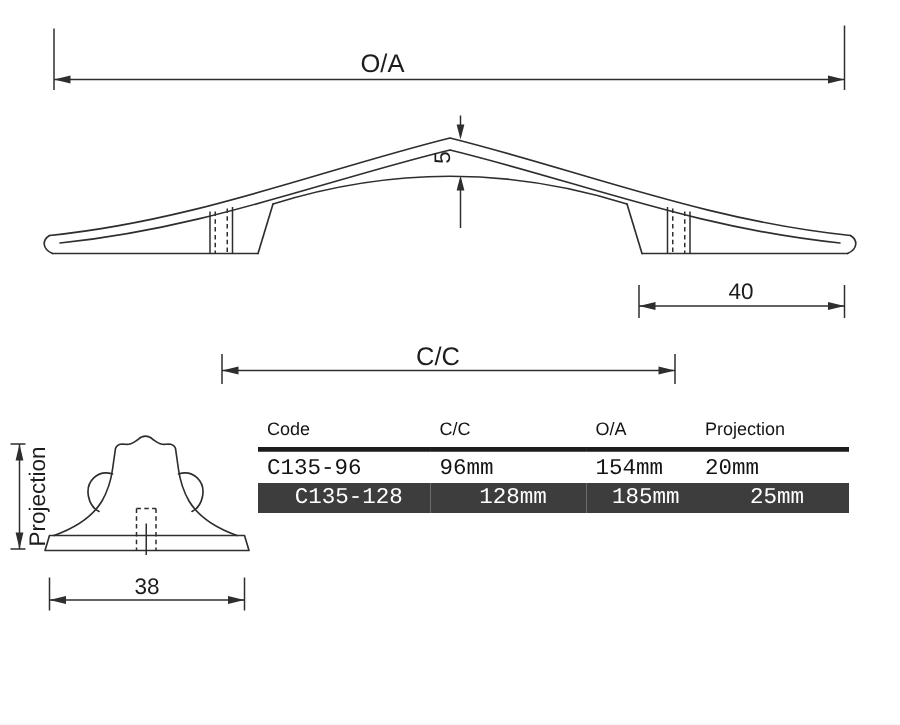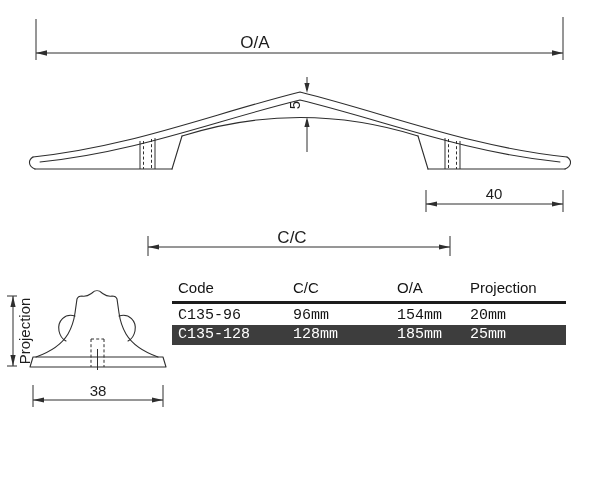--- a/index.html
+++ b/index.html
@@ -23,29 +23,30 @@
   svg text{fill:#1d1d1d;font-family:"Liberation Sans",sans-serif;}
   .dimtxt{font-size:15px;}
   .dimtxt-lg{font-size:17px;}
 
   table.spec{
     position:absolute;left:172px;top:278px;width:394px;
     border-collapse:collapse;table-layout:fixed;
     font-size:15px;color:#141414;
   }
   table.spec th{
-    text-align:left;font-weight:400;font-size:15px;
+    text-align:left;font-weight:400;font-size:12px;
     padding:1px 0 5px 6px;border-bottom:3px solid #1c1c1c;white-space:nowrap;
   }
   table.spec td{
     padding:3px 0 1px 6px;white-space:nowrap;font-family:Liberation Mono, monospace;
   }
   table.spec tr.highlight td{
     background:var(--highlight_bg);color:var(--highlight_text);
     padding:1px 0 2px 6px;
+    text-align:center;
   }
 </style>
 </head>
 <body>
 
 <div class="canvas">
 
   <svg width="600" height="483" viewBox="0 0 600 483">
 
     <g>

